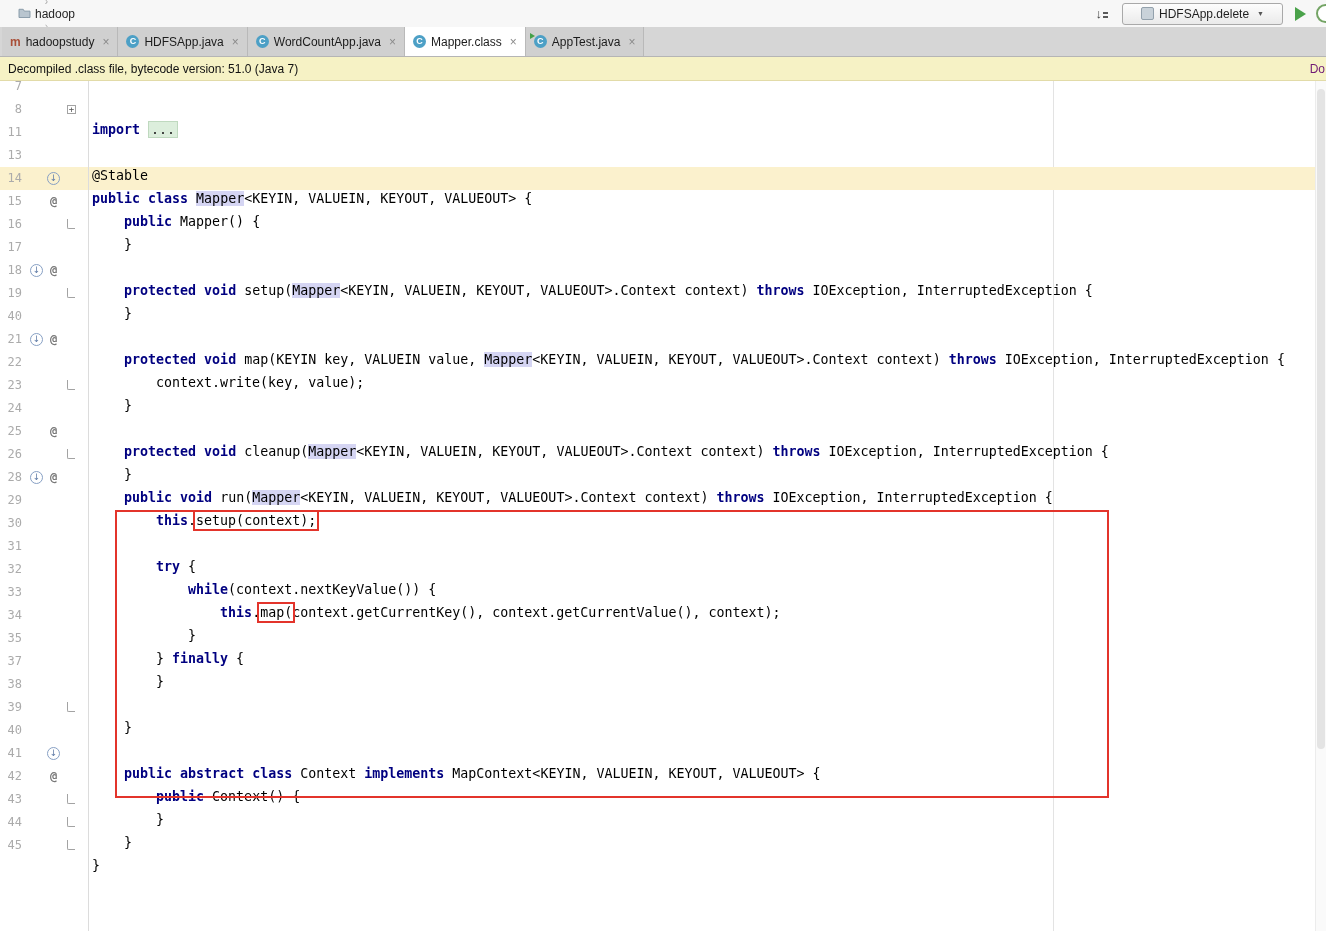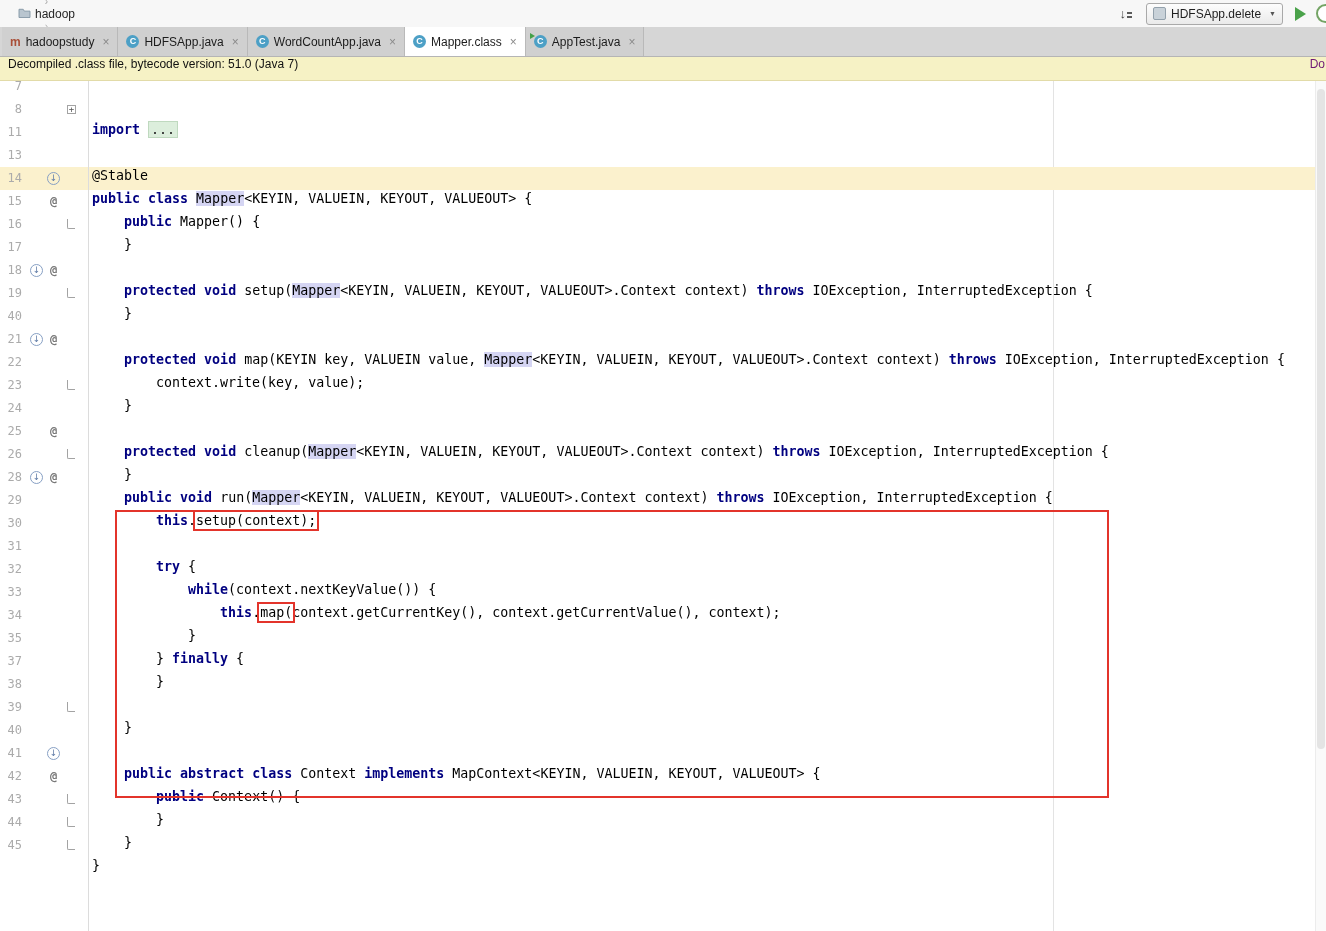--- a/index.html
+++ b/index.html
@@ -8,38 +8,38 @@
   
   .bcbar{height:27px;background:#F7F7F7;display:flex;align-items:center;padding-left:8px;font-size:12px;color:#262626;box-sizing:border-box;}
   .bc-items{display:flex;align-items:center;flex-direction:column;}
   .crumb{display:inline-flex;align-items:center;gap:4px;cursor:default;}
   .crumb-sep{color:#A8A8A8;margin:0 5px;font-size:10px;}
   .bc-right{margin-left:auto;display:flex;align-items:center;height:100%;}
   .sorticon{display:flex;align-items:flex-end;color:#3f3f3f;margin-right:14px;cursor:pointer;}
   .sorticon .arr{font-size:13px;line-height:13px;}
   .sort-bars{display:flex;flex-direction:column;gap:2px;margin-left:1px;margin-bottom:2px;}
   .sort-bars i{display:block;width:5px;height:2px;background:#5a5a5a;}
-  .runcombo{display:flex;align-items:center;gap:5px;height:20px;padding:0 6px;border:1px solid #A9A9A9;border-radius:3px;background:linear-gradient(#FDFDFD,#EAEAEA);font-size:12px;color:#1f1f1f;margin-right:12px;cursor:pointer;}
+  .runcombo{display:flex;align-items:center;gap:5px;height:20px;padding:0 18px;border:1px solid #A9A9A9;border-radius:3px;background:linear-gradient(#FDFDFD,#EAEAEA);font-size:12px;color:#1f1f1f;margin-right:12px;cursor:pointer;}
   .rc-icon{width:11px;height:11px;border-radius:2px;background:#C9D2D9;border:1px solid #93A1AC;}
   .rc-chev{font-size:7px;color:#555;margin-left:3px;}
   .runbtn{width:0;height:0;border-left:11px solid #4AA24A;border-top:7px solid transparent;border-bottom:7px solid transparent;margin-right:10px;cursor:pointer;}
   .partcircle{width:15px;height:15px;border-radius:50%;border:2px solid #74A465;background:#fff;margin-right:-9px;flex:0 0 auto;}
 
   
   .tabbar{height:30px;background:#D6D6D6;display:flex;align-items:stretch;padding-left:2px;box-sizing:border-box;border-bottom:1px solid #B5B5B5;}
   .tab{display:flex;align-items:center;gap:5px;padding:0 8px;font-size:12px;color:#1c1c1c;background:#D0D0D0;border-right:1px solid #B9B9B9;cursor:pointer;white-space:nowrap;}
   .tab.active{background:#FFFFFF;}
   .tab-close{color:#8a8a8a;font-size:12px;line-height:12px;margin-left:3px;}
   .ic-class{position:relative;width:13px;height:13px;border-radius:50%;background:#4DA0C6;color:#fff;font-size:9px;font-weight:bold;line-height:13px;text-align:center;flex:0 0 13px;}
   .ic-class.small{width:12px;height:12px;line-height:12px;flex:0 0 12px;font-size:8px;}
   .ic-test::after{content:"";position:absolute;left:-4px;top:-2px;width:0;height:0;border-left:5px solid #43A047;border-top:3px solid transparent;border-bottom:3px solid transparent;}
   .ic-maven{color:#A94F38;font-weight:bold;font-size:12px;line-height:12px;}
 
   
-  .banner{height:24px;background:#F6F2C5;border-bottom:1px solid #E2DBA8;display:flex;align-items:flex-start;padding:0 8px;font-size:12px;color:#111;box-sizing:border-box;position:relative;}
+  .banner{height:24px;background:#F6F2C5;border-bottom:1px solid #E2DBA8;display:flex;align-items:center;padding:0 8px;font-size:12px;color:#111;box-sizing:border-box;position:relative;}
   .banner-link{position:absolute;right:1px;color:#701a75;cursor:pointer;text-decoration:none;}
 
   
   .editor{position:absolute;top:81px;left:0;right:0;bottom:0;background:#fff;overflow:hidden;}
   .margin-guide{position:absolute;left:1053px;top:0;bottom:0;width:1px;background:#E3E3E3;z-index:0;}
   .gutter-line{position:absolute;left:88px;top:0;bottom:0;width:1px;background:#DCDCDC;z-index:3;}
   #rows{position:absolute;top:-6px;left:0;right:0;z-index:1;}
   .row{display:flex;height:23px;line-height:23px;font-family:"DejaVu Sans Mono",monospace;font-size:13.3px;}
   .row.caret-line{background:#FBF1CD;}
   .ln{flex:0 0 28px;box-sizing:border-box;padding-right:6px;text-align:right;color:#ABABAB;font-size:12px;}

